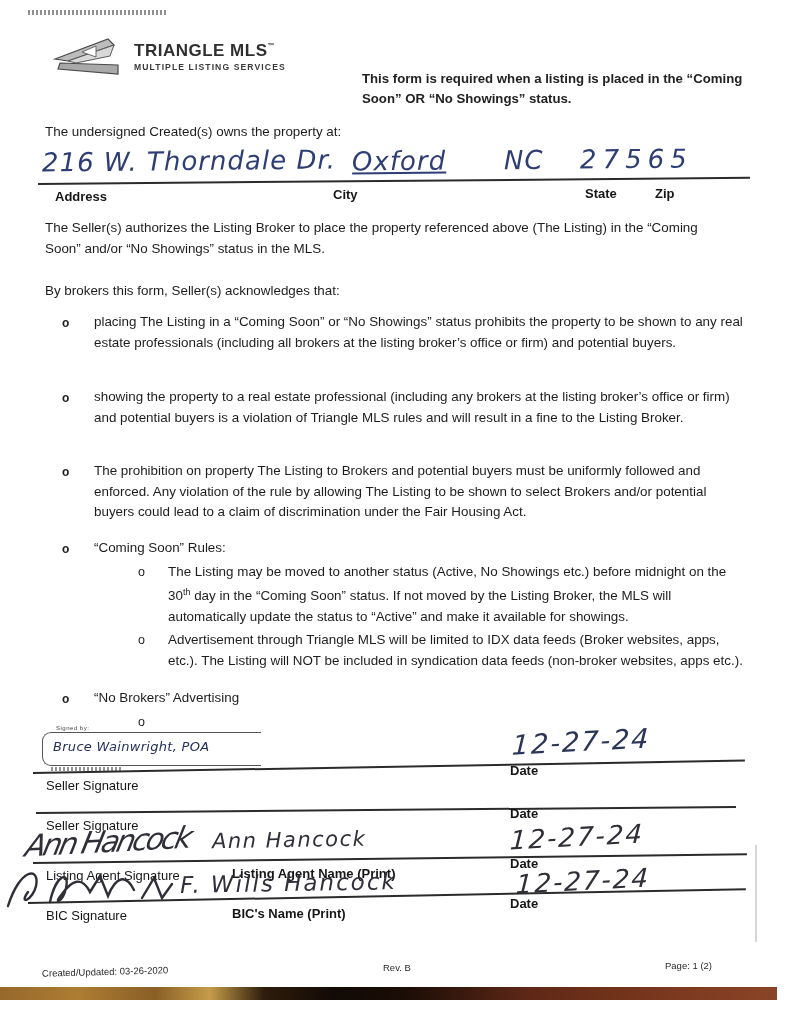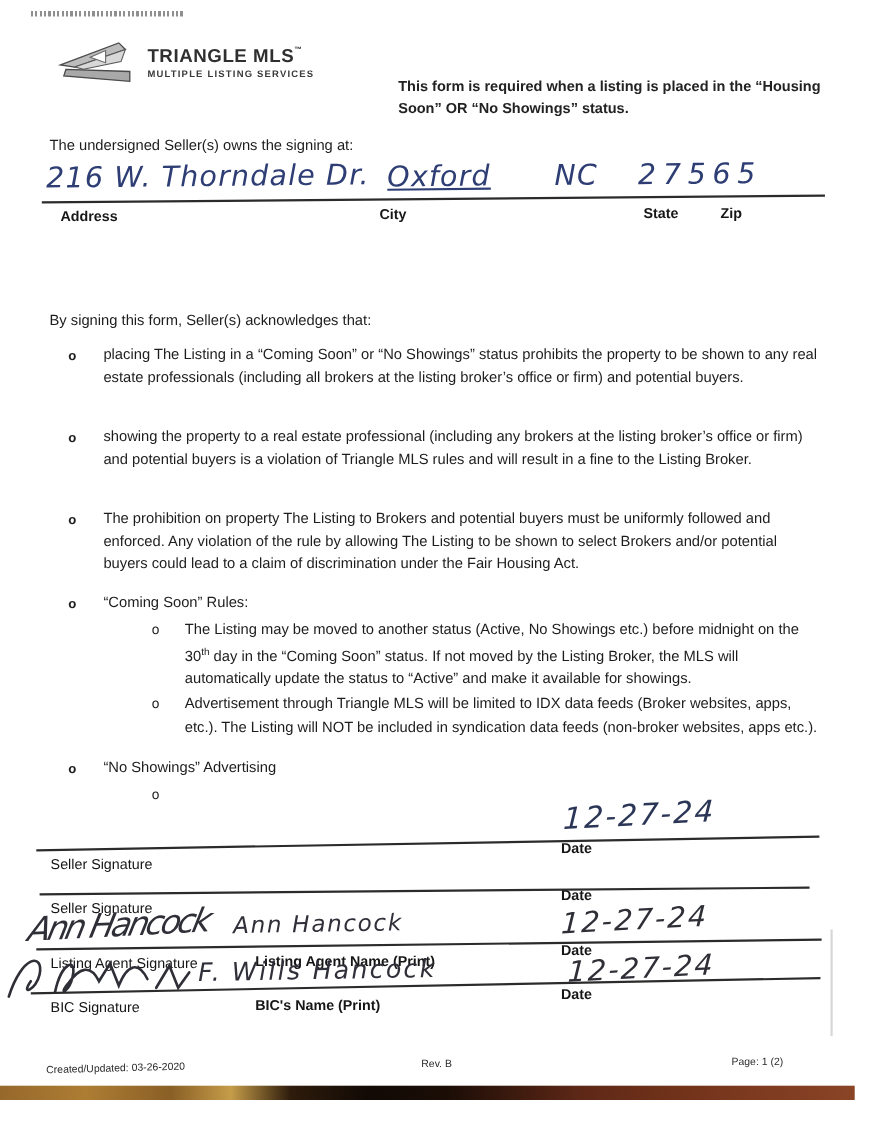--- a/index.html
+++ b/index.html
@@ -82,37 +82,38 @@
       <polygon points="8,27 66,29 66,38 6,33" fill="#a9a9a9" stroke="#4a4a4a" stroke-width="1.2"></polygon>
       <polygon points="30,16 44,10 44,21" fill="#ffffff" stroke="#6a6a6a" stroke-width="1"></polygon>
     </svg>
     <div class="logo-text">
       <div class="logo-brand"><span>TRIANGLE MLS</span><sup>™</sup></div>
       <div class="logo-tagline">MULTIPLE LISTING SERVICES</div>
     </div>
   </div>
 
   <div class="abs form-subtitle">
-    <span>This form is required when a listing is placed in the “Housing</span><br>
+    <span>This form is required when a listing is placed in the “Coming</span><br>
     <span>Soon” OR “No Showings” status.</span>
   </div>
 
-  <div class="abs para owns">The undersigned Seller(s) owns the signing at:</div>
+  <div class="abs para owns">The undersigned Created(s) owns the property at:</div>
 
   <div class="abs hand hand-addr" style="left:42px;top:146px;">216 W. Thorndale Dr.</div>
   <div class="abs hand hand-addr" style="left:352px;top:146px;text-decoration:underline;">Oxford</div>
   <div class="abs hand hand-addr" style="left:504px;top:145px;">NC</div>
   <div class="abs hand hand-addr hand-zip" style="left:580px;top:144px;">27565</div>
   <div class="abs hline" style="left:38px;top:183px;width:712px;transform:rotate(-.5deg);"></div>
   <div class="abs fieldlbl bold" style="left:55px;top:189px;">Address</div>
-  <div class="abs fieldlbl bold" style="left:345px;top:187px;">City</div>
+  <div class="abs fieldlbl bold" style="left:333px;top:187px;">City</div>
   <div class="abs fieldlbl bold" style="left:585px;top:186px;">State</div>
   <div class="abs fieldlbl bold" style="left:655px;top:186px;">Zip</div>
 
-  <div class="abs para ack">By signing this form, Seller(s) acknowledges that:</div>
+  <div class="abs para authorize">The Seller(s) authorizes the Listing Broker to place the property referenced above (The Listing) in the “Coming Soon” and/or “No Showings” status in the MLS.</div>
+  <div class="abs para ack">By brokers this form, Seller(s) acknowledges that:</div>
 
   <div class="li" style="top:312px;">
     <span class="mk">o</span>
     <span class="txt">placing The Listing in a “Coming Soon” or “No Showings” status prohibits the property to be shown to any real estate professionals (including all brokers at the listing broker’s office or firm) and potential buyers.</span>
   </div>
 
   <div class="li" style="top:387px;">
     <span class="mk">o</span>
     <span class="txt">showing the property to a real estate professional (including any brokers at the listing broker’s office or firm) and potential buyers is a violation of Triangle MLS rules and will result in a fine to the Listing Broker.</span>
   </div>
@@ -133,27 +134,32 @@
       <span class="sub">
         <span class="mk2">o</span>
         <span class="subtxt">Advertisement through Triangle MLS will be limited to IDX data feeds (Broker websites, apps, etc.). The Listing will NOT be included in syndication data feeds (non-broker websites, apps etc.).</span>
       </span>
     </span>
   </div>
 
   <div class="li" style="top:688px;">
     <span class="mk">o</span>
     <span class="txt">
-      <span>“No Showings” Advertising</span>
+      <span>“No Brokers” Advertising</span>
       <span class="sub">
         <span class="mk2">o</span>
       </span>
     </span>
   </div>
 
+  <div class="abs esign-box">
+    <span class="esign-top">Signed by:</span>
+    <span class="esign-name">Bruce Wainwright, POA</span>
+    <span class="esign-code"></span>
+  </div>
   <div class="abs hand-date" style="left:512px;top:726px;">12-27-24</div>
   <div class="abs hline" style="left:33px;top:772px;width:712px;transform:rotate(-1deg);"></div>
   <div class="abs fieldlbl" style="left:46px;top:778px;">Seller Signature</div>
   <div class="abs fieldlbl bold" style="left:510px;top:763px;">Date</div>
 
   <div class="abs hline" style="left:36px;top:812px;width:700px;transform:rotate(-.5deg);"></div>
   <div class="abs fieldlbl" style="left:46px;top:818px;">Seller Signature</div>
   <div class="abs fieldlbl bold" style="left:510px;top:806px;">Date</div>
 
   <div class="abs scrawl" style="left:26px;top:824px;">Ann Hancock</div>

